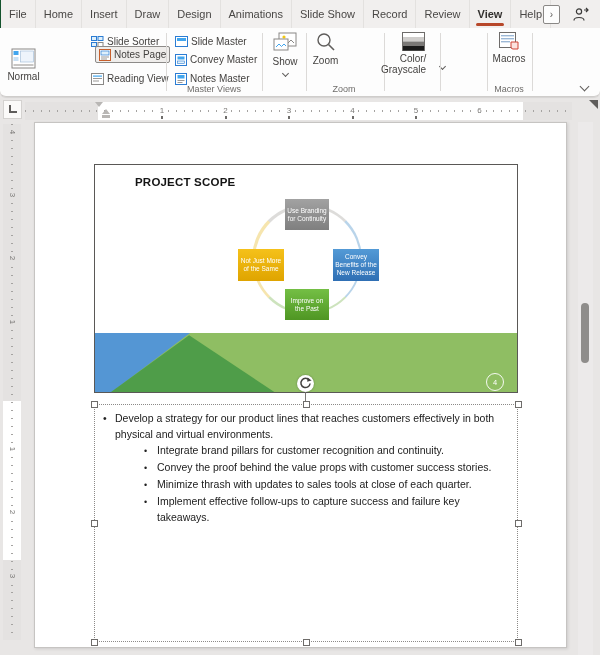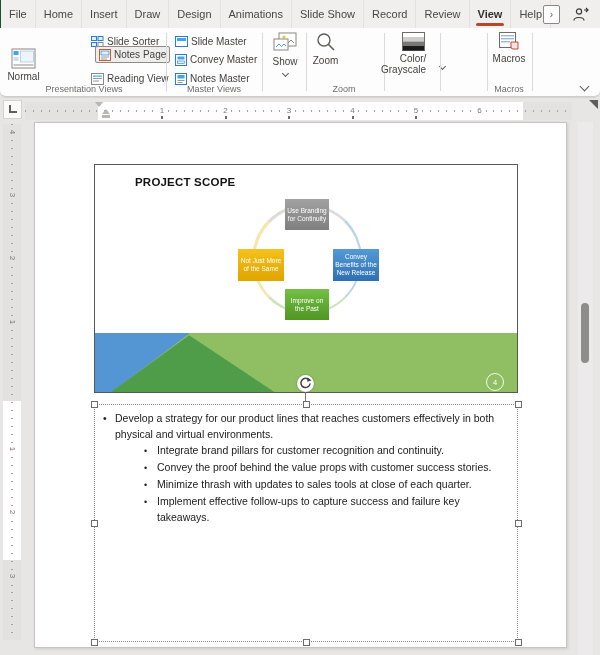--- a/index.html
+++ b/index.html
@@ -154,21 +154,20 @@
       <span>
         <svg width="13" height="12" viewBox="0 0 13 12">
           <rect x=".5" y=".5" width="12" height="11" fill="#fff" stroke="#8a8886"></rect>
           <rect x="2" y="2.5" width="9" height="1.2" fill="#41a5ee"></rect>
           <rect x="2" y="5" width="9" height="1" fill="#9a9896"></rect>
           <rect x="2" y="7.5" width="6" height="1" fill="#9a9896"></rect>
         </svg>
       </span>
       <span>Reading View</span>
     </div>
-    <div class="glabel" style="left:4px; width:160px;">Presentation Views</div>
 
     <div class="gsep" style="left:166px;"></div>
 
     <div class="sbtn" style="left:172px; top:5px;">
       <span>
         <svg width="13" height="11" viewBox="0 0 13 11">
           <rect x=".5" y=".5" width="12" height="10" fill="#fff" stroke="#2b7cd3"></rect>
           <rect x="2" y="2" width="9" height="3" fill="#41a5ee"></rect>
         </svg>
       </span>

